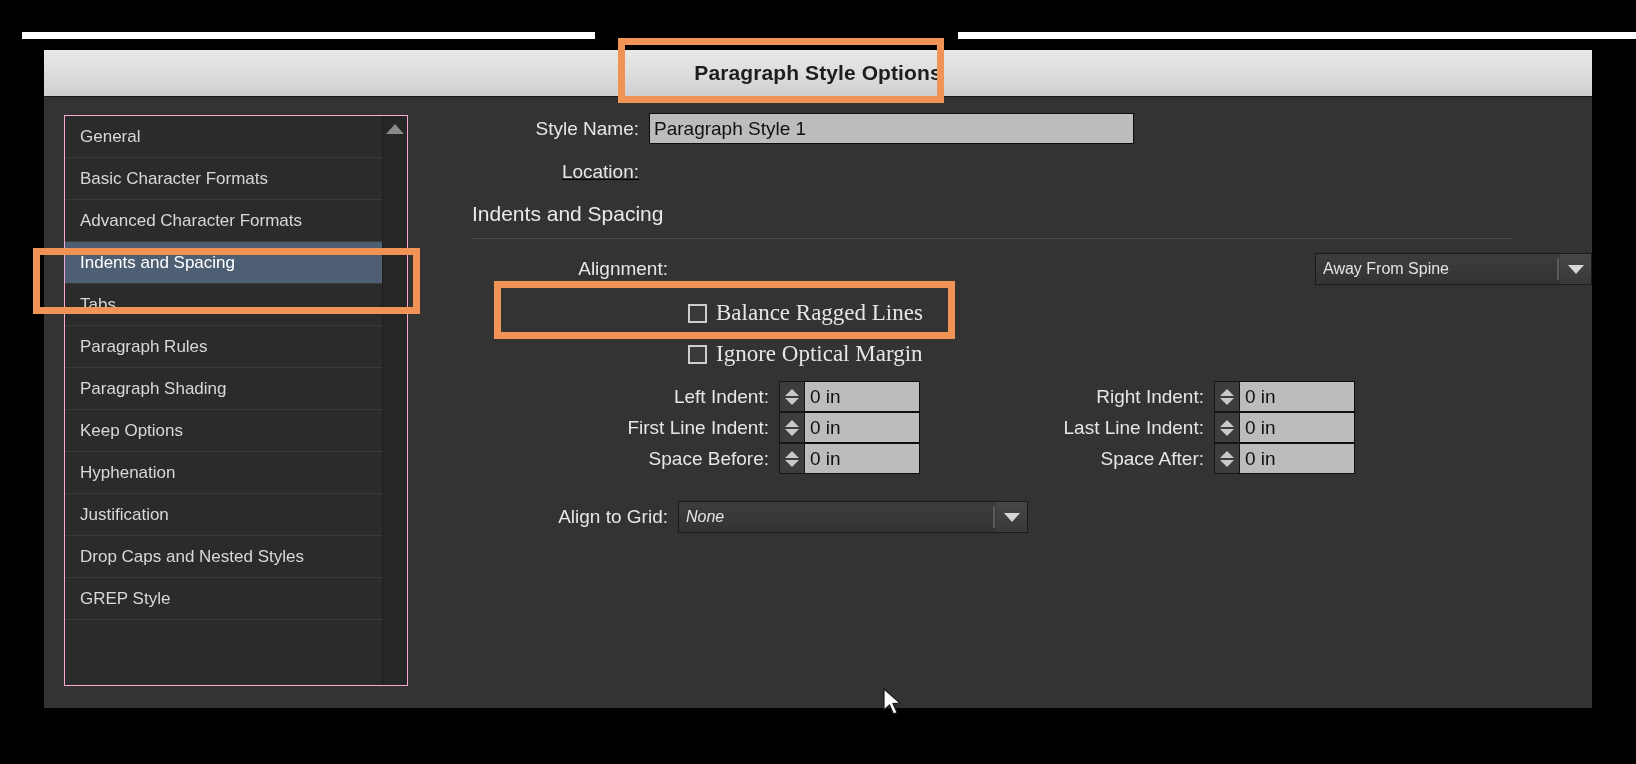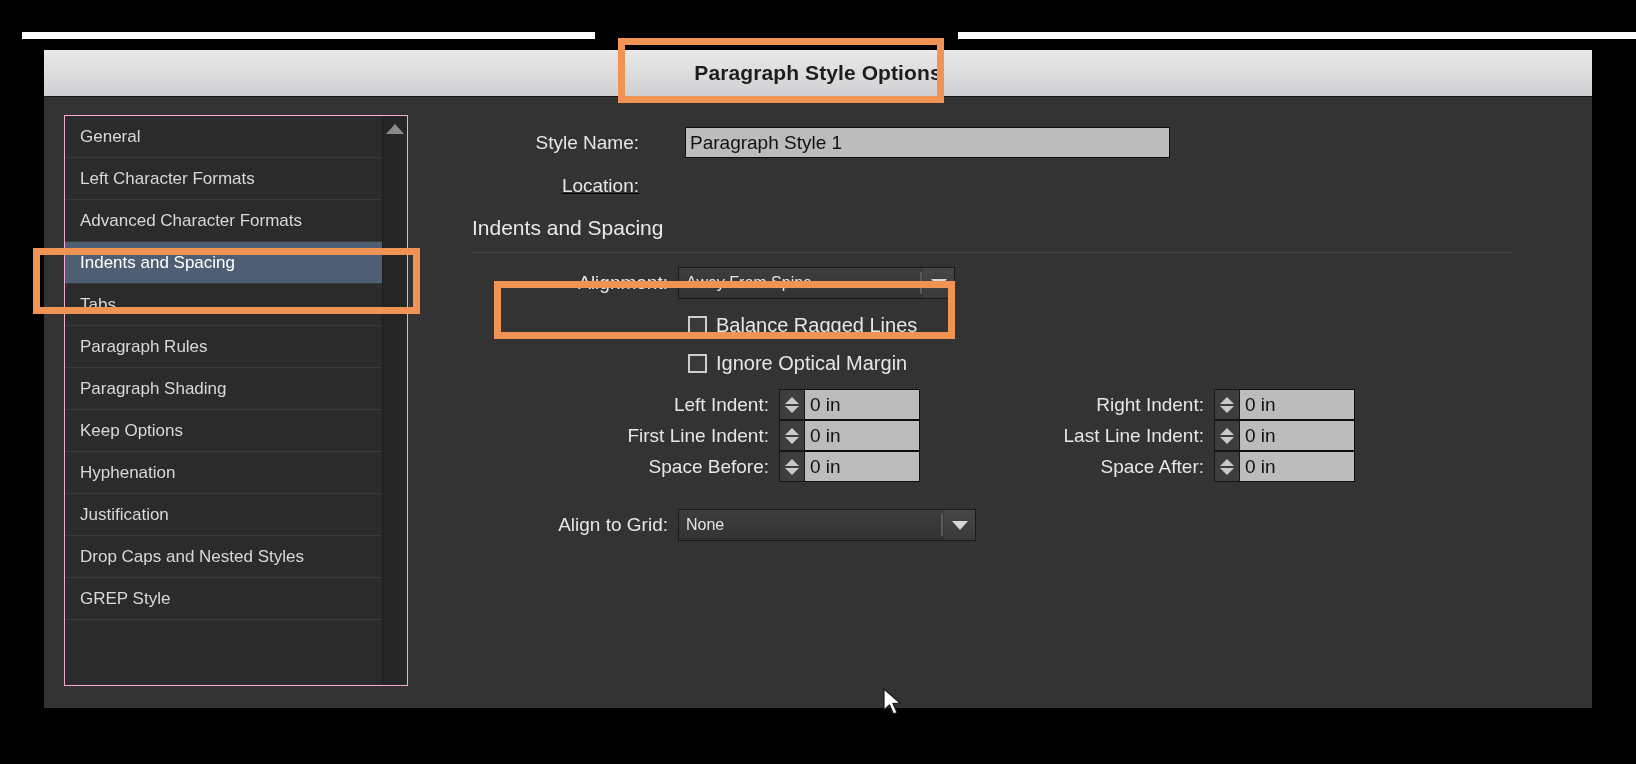--- a/index.html
+++ b/index.html
@@ -109,22 +109,21 @@
     position: absolute;
     left: 380px;
     top: 0;
     right: 0;
     bottom: 0;
   }
 
   .top-row {
     display: flex;
     align-items: center;
-    margin-top: 30px;
-    gap: 36px;
+    margin-top: 16px;
   }
   .lbl-right {
     text-align: right;
     font-size: 19px;
     color: #e6e6e6;
     white-space: nowrap;
   }
   .style-name-label { width: 225px; padding-right: 10px; }
   .style-name-input {
     width: 485px;
@@ -158,20 +157,21 @@
     margin-right: 80px;
     height: 1px;
     background: #4a4a4a;
   }
 
   
   .field-row {
     display: flex;
     align-items: center;
     margin-top: 14px;
+    justify-content: space-between;
   }
 
   .align-label { width: 254px; padding-right: 10px; }
 
   .combo {
     position: relative;
     height: 32px;
     background: linear-gradient(to bottom, #3d3d3d, #333333);
     border: 1px solid #1a1a1a;
     display: flex;
@@ -200,38 +200,38 @@
     align-items: center;
     justify-content: center;
   }
   .arrow-down {
     width: 0; height: 0;
     border-left: 8px solid transparent;
     border-right: 8px solid transparent;
     border-top: 9px solid #d6d6d6;
   }
   .combo-alignment { width: 277px; }
-  .combo-grid { width: 298px; }
+  .combo-grid { width: 350px; font-style: italic; }
 
   
   .check-row {
     display: flex;
     align-items: center;
     margin-top: 15px;
     margin-left: 264px;
   }
   .checkbox {
     width: 19px;
     height: 19px;
     background: #3a3a3a;
     border: 2px solid #cdcdcd;
     margin-right: 9px;
     flex: 0 0 auto;
   }
-  .check-label { font-size: 20px; color: #e6e6e6; white-space: nowrap; }
+  .check-label { font-size: 23px; color: #e6e6e6; white-space: nowrap; font-family: Liberation Serif, serif; }
 
   
   .indent-grid {
     margin-top: 14px;
     display: grid;
     grid-template-columns: 355px 190px 245px 200px;
     align-items: center;
   }
   .cellr {
     text-align: right;
@@ -317,21 +317,21 @@
   </div>
 
   <div class="dialog-body">
 
     <div class="sidebar">
       <div class="sidebar-list">
         <div class="sidebar-item">
           <span>General</span>
         </div>
         <div class="sidebar-item">
-          <span>Left Character Formats</span>
+          <span>Basic Character Formats</span>
         </div>
         <div class="sidebar-item">
           <span>Advanced Character Formats</span>
         </div>
         <div class="sidebar-item selected">
           <span>Indents and Spacing</span>
         </div>
         <div class="sidebar-item">
           <span>Tabs</span>
         </div>

